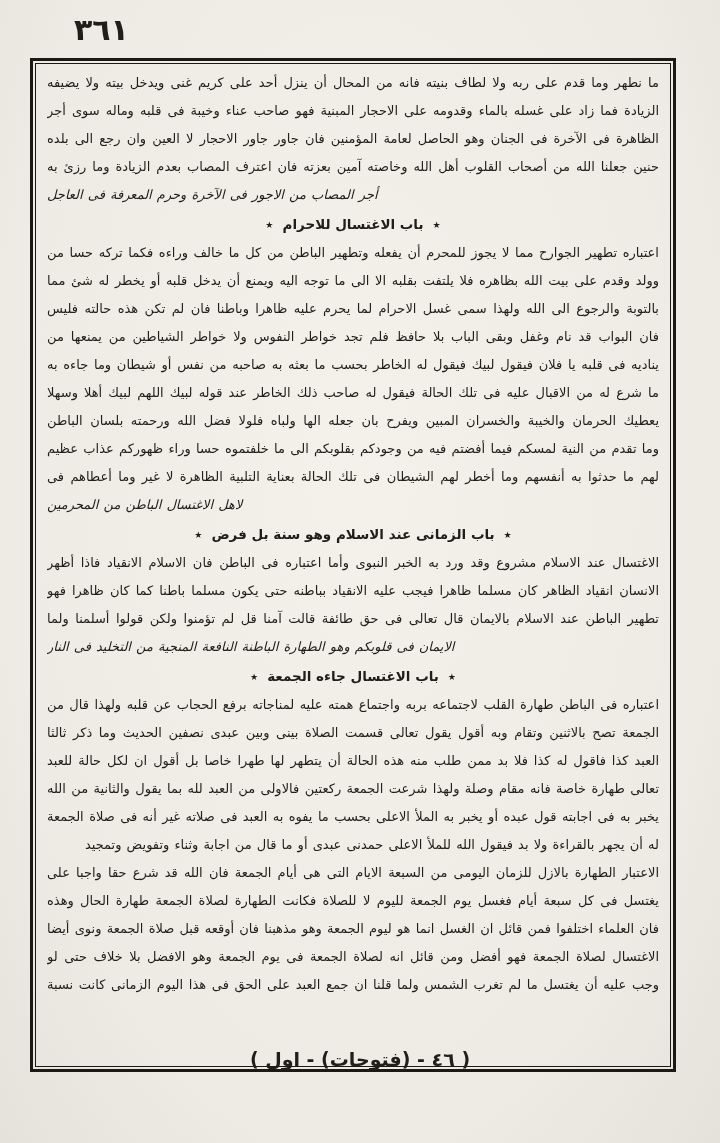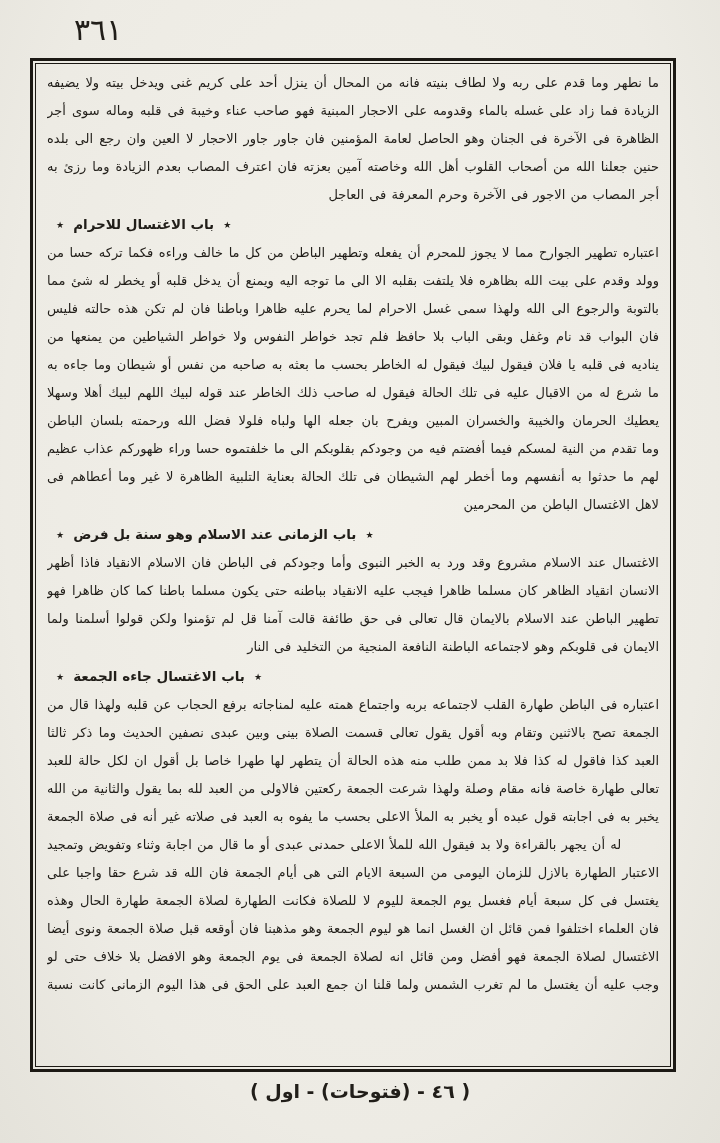--- a/index.html
+++ b/index.html
@@ -19,21 +19,21 @@
     position: absolute;
     inset: 0;
     background:
       radial-gradient(ellipse at 50% 40%, #f3f1ea 0%, #edebe4 70%, #e4e2da 100%);
   }
   .page-number {
     position: absolute;
     top: 12px;
     left: 74px;
     font-size: 30px;
-    font-weight: normal;
+    font-weight: bold;
     letter-spacing: 2px;
     direction: rtl;
   }
   .frame-outer {
     position: absolute;
     left: 30px;
     top: 58px;
     width: 646px;
     height: 1014px;
     border: 3px solid #1c1914;
@@ -54,43 +54,44 @@
     height: 28px;
     overflow: hidden;
     white-space: normal;
     word-spacing: 1px;
   }
   .line-justify {
     text-align: justify;
     text-align-last: justify;
   }
   .line-center {
+    text-align: left;
+    font-style: italic;
+  }
+  .line-left {
     text-align: right;
   }
-  .line-left {
-    text-align: left;
-  }
   .section-heading {
-    text-align: left;
+    text-align: center;
     font-size: 13.5px;
     font-weight: bold;
     line-height: 30px;
     height: 30px;
     overflow: hidden;
   }
   .ornament {
     display: inline-block;
     margin: 0 9px;
     font-size: 15px;
     font-weight: normal;
     transform: translateY(1px);
   }
   .volume-footer {
     position: absolute;
-    top: 1080px;
+    top: 1048px;
     left: 0;
     width: 100%;
     text-align: center;
     font-size: 19px;
     font-weight: bold;
     direction: rtl;
   }
 </style>
 </head>
 <body>
@@ -111,24 +112,24 @@
         <div class="text-line line-justify">وولد وقدم على بيت الله بظاهره فلا يلتفت بقلبه الا الى ما توجه اليه ويمنع أن يدخل قلبه أو يخطر له شئ مما خلفه وراءه</div>
         <div class="text-line line-justify">بالتوبة والرجوع الى الله ولهذا سمى غسل الاحرام لما يحرم عليه ظاهرا وباطنا فان لم تكن هذه حالته فليس بمحرم باطنا</div>
         <div class="text-line line-justify">فان البواب قد نام وغفل وبقى الباب بلا حافظ فلم تجد خواطر النفوس ولا خواطر الشياطين من يمنعها من الدخول الى</div>
         <div class="text-line line-justify">يناديه فى قلبه يا فلان فيقول لبيك فيقول له الخاطر بحسب ما بعثه به صاحبه من نفس أو شيطان وما جاءه به من غير</div>
         <div class="text-line line-justify">ما شرع له من الاقبال عليه فى تلك الحالة فيقول له صاحب ذلك الخاطر عند قوله لبيك اللهم لبيك أهلا وسهلا لبيت من</div>
         <div class="text-line line-justify">يعطيك الحرمان والخيبة والخسران المبين ويفرح بان جعله الها ولباه فلولا فضل الله ورحمته بلسان الباطن والحال</div>
         <div class="text-line line-justify">وما تقدم من النية لمسكم فيما أفضتم فيه من وجودكم بقلوبكم الى ما خلفتموه حسا وراء ظهوركم عذاب عظيم فيغفر الله</div>
         <div class="text-line line-justify">لهم ما حدثوا به أنفسهم وما أخطر لهم الشيطان فى تلك الحالة بعناية التلبية الظاهرة لا غير وما أعطاهم فى قلوبهم ما أعطاه</div>
         <div class="text-line line-center">لاهل الاغتسال الباطن من المحرمين</div>
         <div class="section-heading"><span class="ornament">٭</span><span>باب الزمانى عند الاسلام وهو سنة بل فرض</span><span class="ornament">٭</span></div>
-        <div class="text-line line-justify">الاغتسال عند الاسلام مشروع وقد ورد به الخبر النبوى وأما وجودكم فى الباطن فان الاسلام الانقياد فاذا أظهر</div>
+        <div class="text-line line-justify">الاغتسال عند الاسلام مشروع وقد ورد به الخبر النبوى وأما اعتباره فى الباطن فان الاسلام الانقياد فاذا أظهر</div>
         <div class="text-line line-justify">الانسان انقياد الظاهر كان مسلما ظاهرا فيجب عليه الانقياد بباطنه حتى يكون مسلما باطنا كما كان ظاهرا فهو هنا</div>
         <div class="text-line line-justify">تطهير الباطن عند الاسلام بالايمان قال تعالى فى حق طائفة قالت آمنا قل لم تؤمنوا ولكن قولوا أسلمنا ولما يدخل</div>
-        <div class="text-line line-center">الايمان فى قلوبكم وهو لاجتماعه الباطنة النافعة المنجية من التخليد فى النار</div>
+        <div class="text-line line-center">الايمان فى قلوبكم وهو الطهارة الباطنة النافعة المنجية من التخليد فى النار</div>
         <div class="section-heading"><span class="ornament">٭</span><span>باب الاغتسال جاءه الجمعة</span><span class="ornament">٭</span></div>
         <div class="text-line line-justify">اعتباره فى الباطن طهارة القلب لاجتماعه بربه واجتماع همته عليه لمناجاته برفع الحجاب عن قلبه ولهذا قال من يرى أن</div>
         <div class="text-line line-justify">الجمعة تصح بالاثنين وتقام وبه أقول يقول تعالى قسمت الصلاة بينى وبين عبدى نصفين الحديث وما ذكر ثالثا يقول</div>
         <div class="text-line line-justify">العبد كذا فاقول له كذا فلا بد ممن طلب منه هذه الحالة أن يتطهر لها طهرا خاصا بل أقول ان لكل حالة للعبد مع الله</div>
         <div class="text-line line-justify">تعالى طهارة خاصة فانه مقام وصلة ولهذا شرعت الجمعة ركعتين فالاولى من العبد لله بما يقول والثانية من الله للعبد بما</div>
         <div class="text-line line-justify">يخبر به فى اجابته قول عبده أو يخبر به الملأ الاعلى بحسب ما يفوه به العبد فى صلاته غير أنه فى صلاة الجمعة بمقتضى ما شرع</div>
         <div class="text-line line-left">له أن يجهر بالقراءة ولا بد فيقول الله للملأ الاعلى حمدنى عبدى أو ما قال من اجابة وثناء وتفويض وتمجيد</div>
         <div class="text-line line-justify">الاعتبار الطهارة بالازل للزمان اليومى من السبعة الايام التى هى أيام الجمعة فان الله قد شرع حقا واجبا على كل عبد أن</div>
         <div class="text-line line-justify">يغتسل فى كل سبعة أيام فغسل يوم الجمعة لليوم لا للصلاة فكانت الطهارة لصلاة الجمعة طهارة الحال وهذه طهارة الزمان</div>
         <div class="text-line line-justify">فان العلماء اختلفوا فمن قائل ان الغسل انما هو ليوم الجمعة وهو مذهبنا فان أوقعه قبل صلاة الجمعة ونوى أيضا</div>

